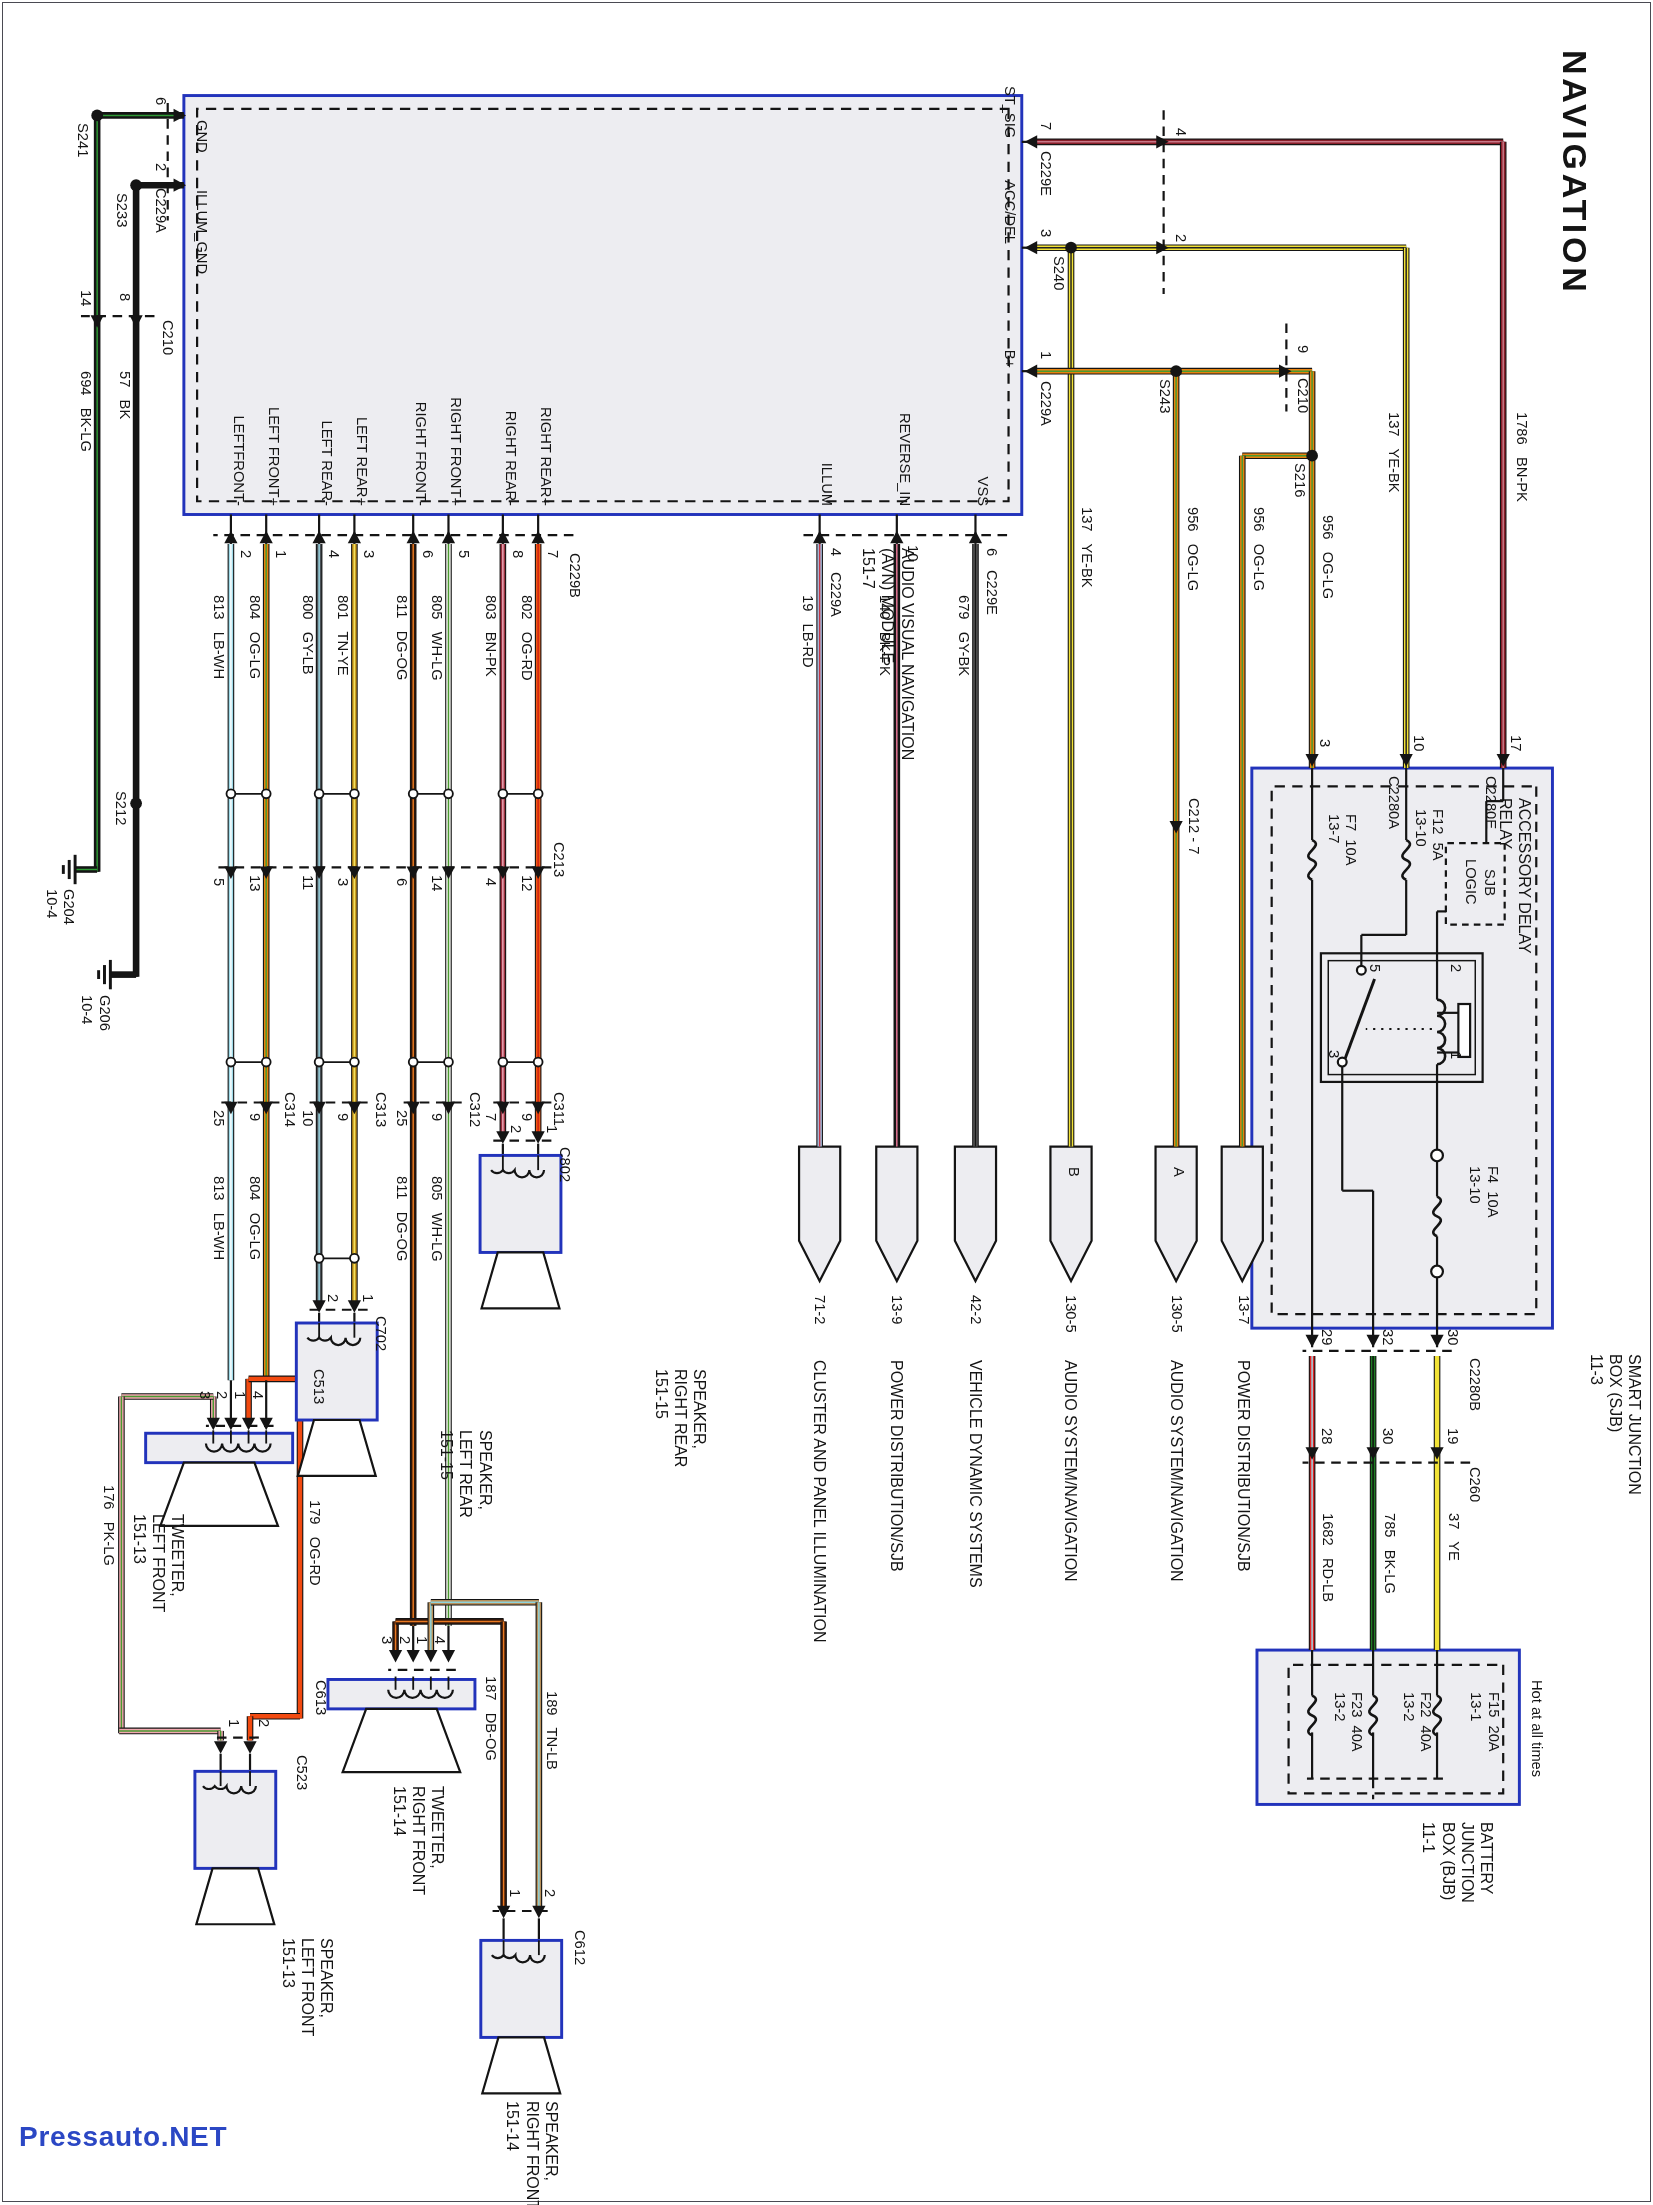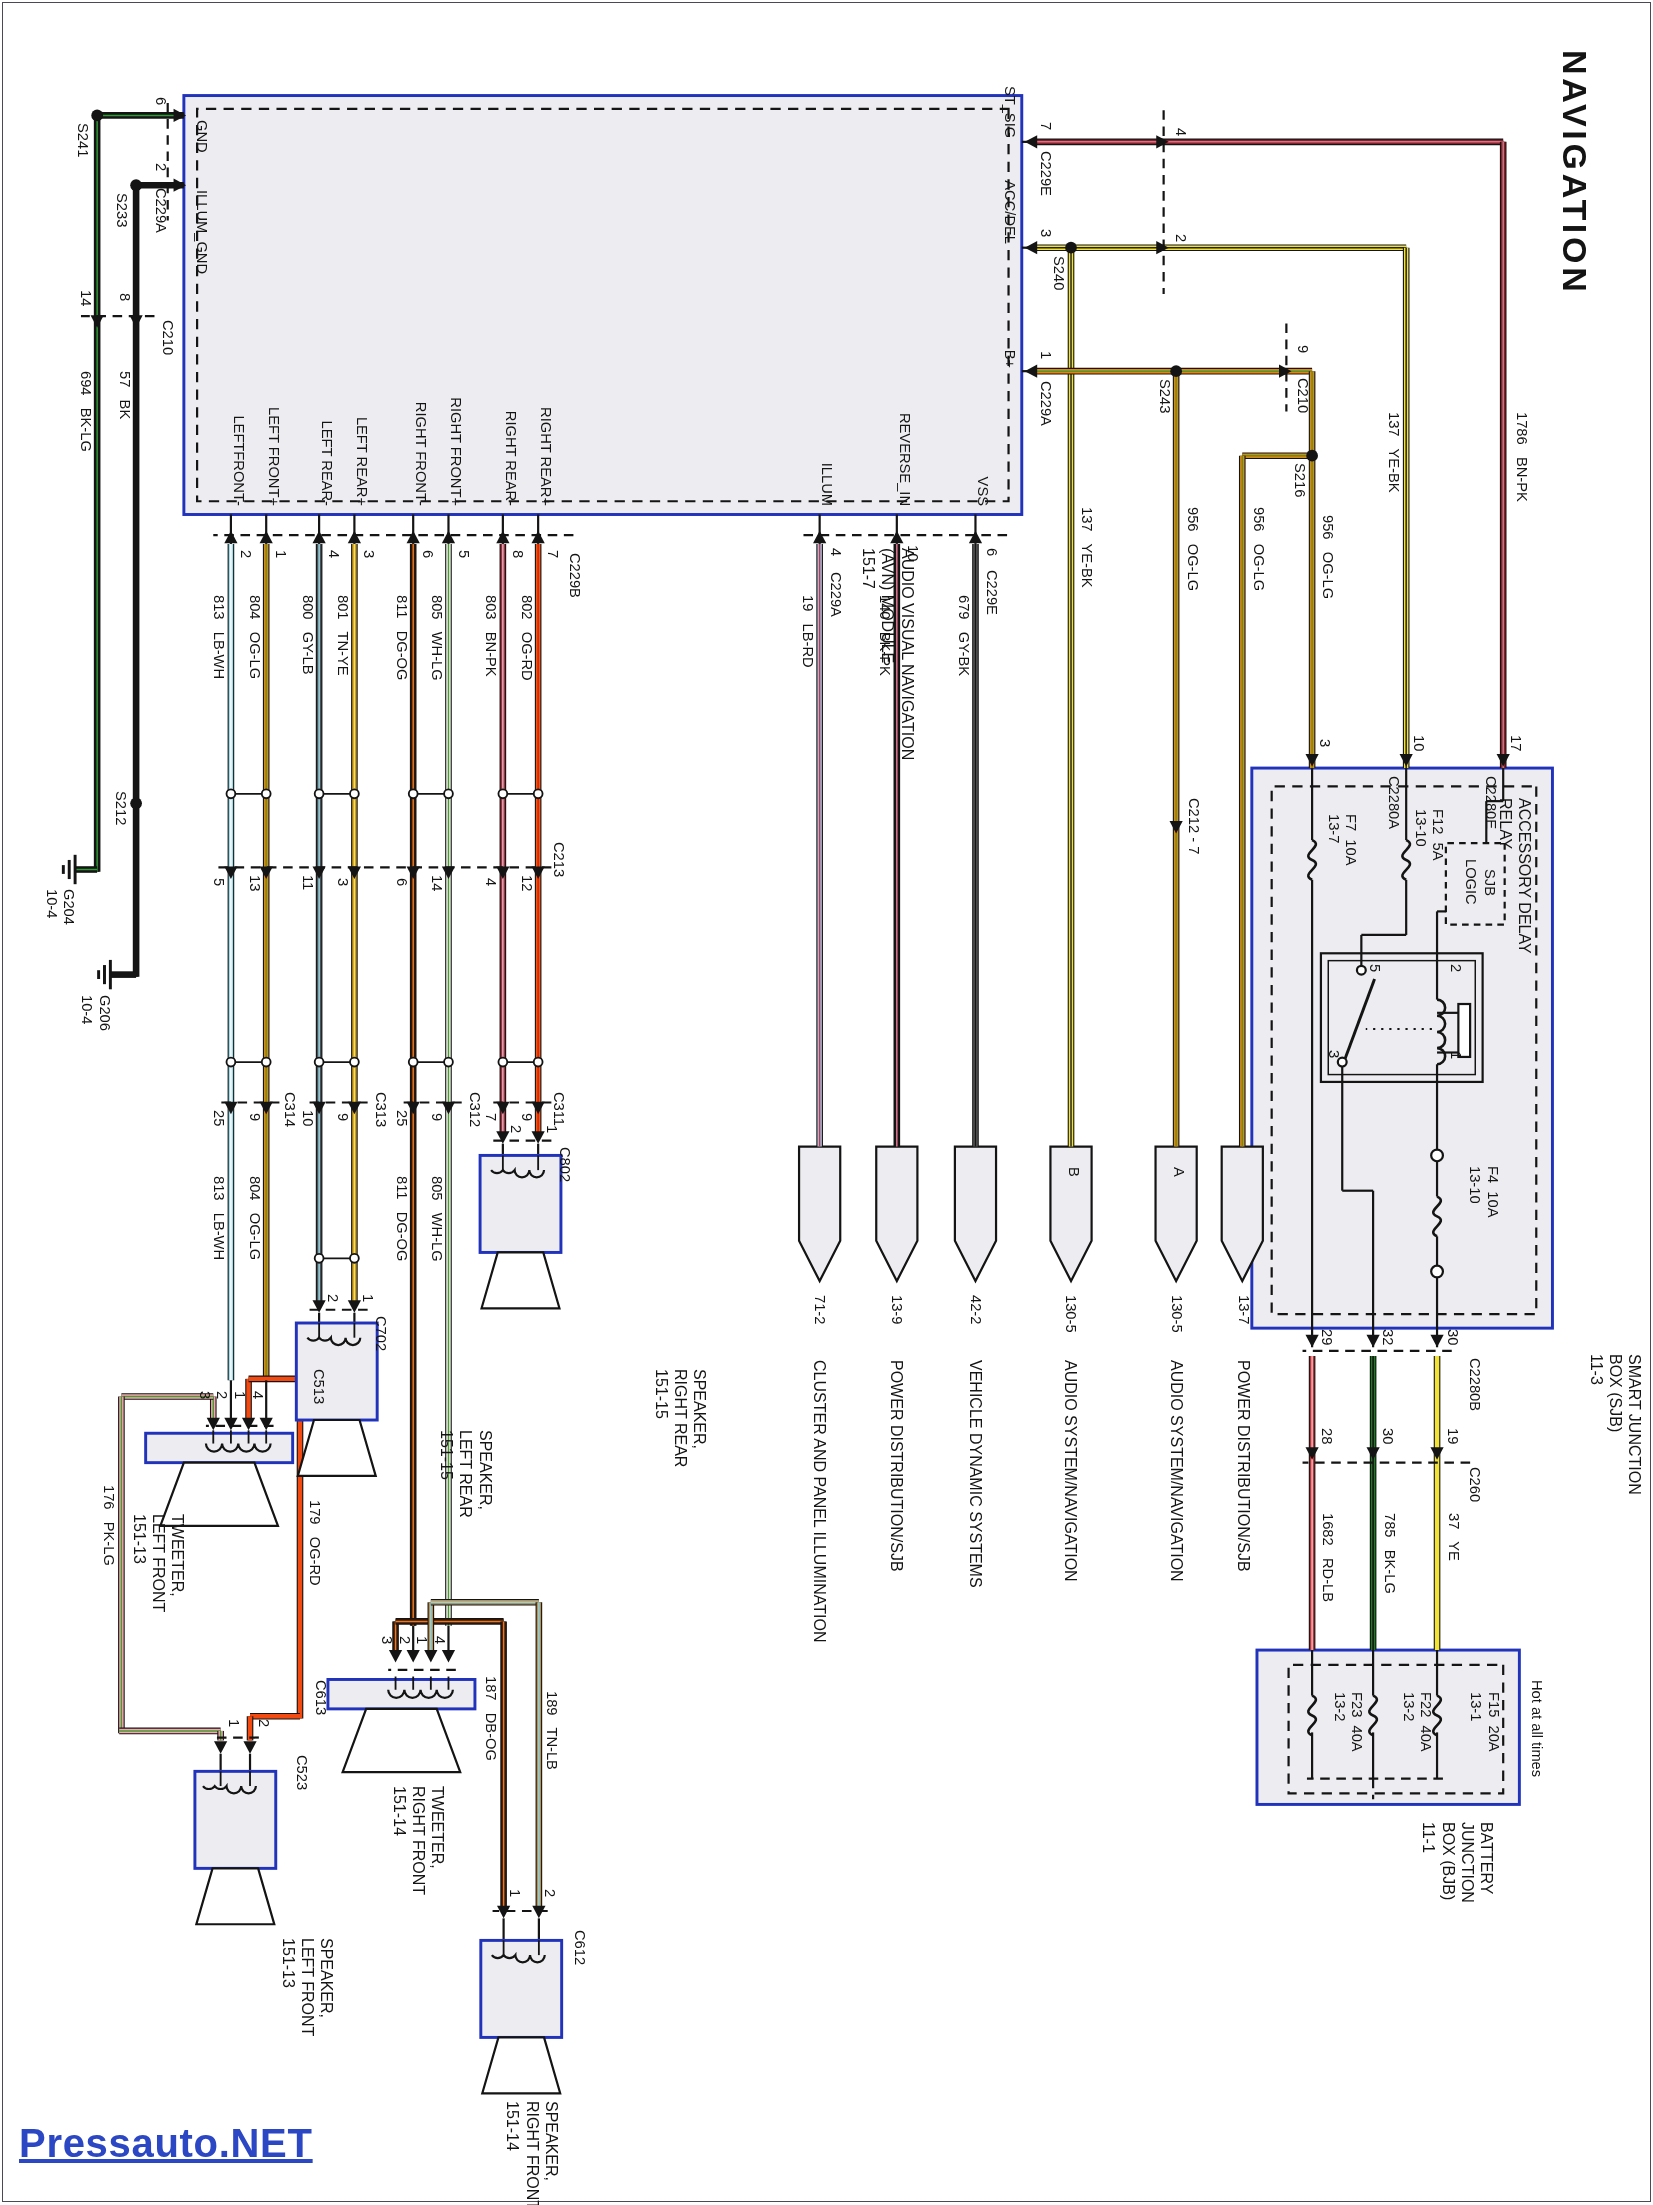--- a/index.html
+++ b/index.html
@@ -4,21 +4,21 @@
 <style>
   html,body{margin:0;padding:0;}
   body{width:1654px;height:2205px;position:relative;background:#fff;font-family:"Liberation Sans",sans-serif;overflow:hidden;}
   #frame{position:absolute;left:2.2px;top:2.2px;width:1647px;height:2198px;border:1.5px solid #4a4a52;pointer-events:none;}
   #land{position:absolute;left:0;top:0;width:2205px;height:1654px;transform-origin:0 0;transform:rotate(90deg) translateY(-1654px);}
   #diagram{position:absolute;left:0;top:0;}
   .lb{position:absolute;font-size:14.7px;color:#141414;white-space:pre;line-height:1.05;}
   .lb.m{font-size:16px;}
   .lb.t{font-size:34px;font-weight:bold;letter-spacing:3.7px;}
   .lb.ra{width:125px;text-align:right;}
-  #wm{position:absolute;font-size:40px;font-weight:bold;color:#2b47c4;letter-spacing:0.7px;text-decoration:underline;}
+  #wm{position:absolute;font-size:28px;font-weight:bold;color:#2b47c4;letter-spacing:0.7px;}
 </style>
 </head>
 <body>
 
 <div id="frame"></div>
 
 <div id="land">
   <svg id="diagram" width="2205" height="1654" viewBox="0 0 3000 2250">
       <rect x="130" y="860" width="570" height="1140" fill="#ededf1" stroke="#2233bb" stroke-width="4"></rect>
       <rect x="148" y="878" width="534" height="1104" fill="none" stroke="#141414" stroke-width="3" stroke-dasharray="14 10"></rect>

